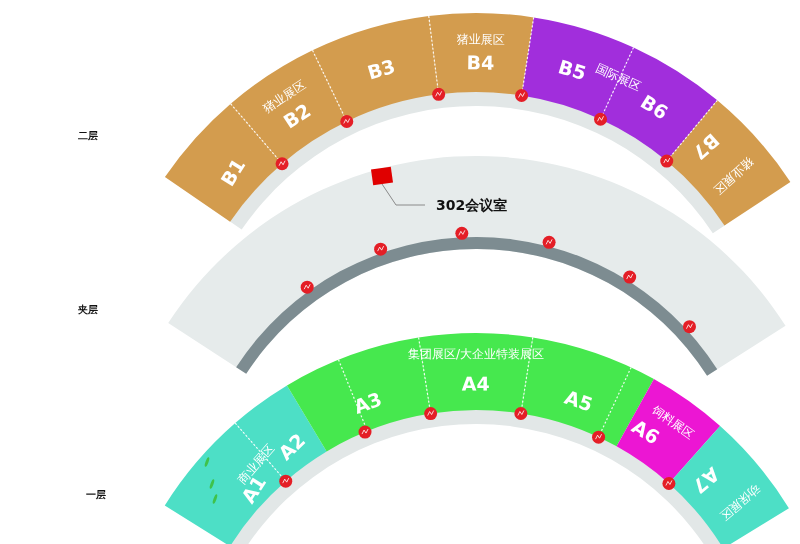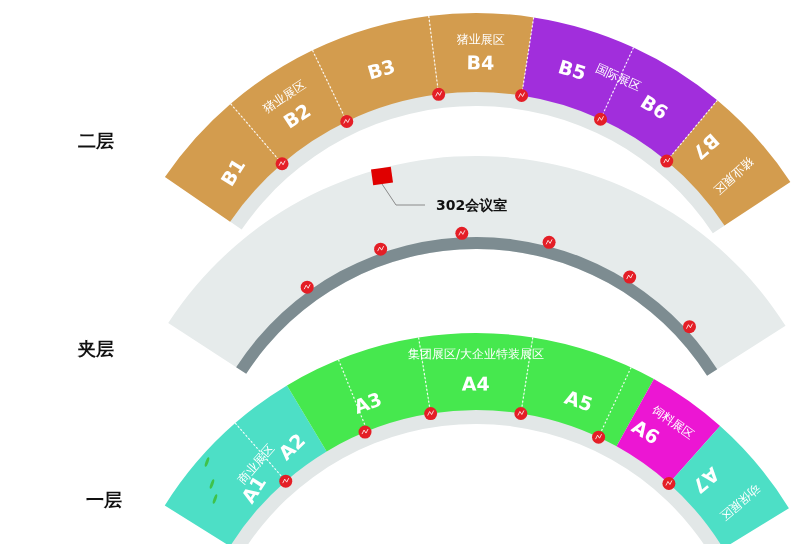--- a/index.html
+++ b/index.html
@@ -1,30 +1,30 @@
 <!DOCTYPE html>
 <html><head>
 <meta charset="utf-8">
 <style>
   html, body { margin: 0; padding: 0; background: #ffffff; }
   body { width: 800px; height: 544px; overflow: hidden; position: relative;
          font-family: "DejaVu Sans", "Liberation Sans", sans-serif; }
   #stage { position: absolute; left: 0; top: 0; width: 800px; height: 544px; }
-  .floor-label { position: absolute; font-weight: bold; font-size: 18px; color: #111;
+  .floor-label { position: absolute; font-weight: bold; font-size: 10px; color: #111;
                  font-family: "DejaVu Sans", sans-serif; text-align: right; }
   svg text { font-family: "DejaVu Sans", "Liberation Sans", sans-serif; }
   .zone-code { font-weight: bold; font-size: 19px; fill: #ffffff; }
   .zone-title { font-size: 12px; fill: #ffffff; }
   .room-label { font-weight: bold; font-size: 14px; fill: #111111; }
 </style>
 </head>
 <body>
 
 <div class="floor-label" style="left:78px;top:129px;">二层</div>
-<div class="floor-label" style="left:78px;top:303px;margin-top:34px;">夹层</div>
+<div class="floor-label" style="left:78px;top:303px;">夹层</div>
 <div class="floor-label" style="left:86px;top:488px;">一层</div>
 
 <svg id="stage" width="800" height="544" viewBox="0 0 800 544" xmlns="http://www.w3.org/2000/svg">
   <g id="g-floor2">
       <path d="M228.4659505165115,220.5098989725186 A300,300 0 0 1 726.1657466201505,224.41890440638252 L712.8235734670757,233.24989617137547 A284,284 0 0 0 241.66776648896422,229.54937102731762 Z" fill="#E2E7E7"></path>
       <path d="M164.93221114908278,177.0074397087984 A377,377 0 0 1 230.65812009077416,103.75471713474997 L282.0692832547764,163.73715041420553 A298,298 0 0 0 230.11617751306807,221.63983297936846 Z" fill="#D39C4E"></path>
       <path d="M230.65812009077416,103.75471713474997 A377,377 0 0 1 312.5105251104958,50.29396296157148 L346.7695927929118,121.47904764601674 A298,298 0 0 0 282.0692832547764,163.73715041420553 Z" fill="#D39C4E"></path>
       <path d="M312.5105251104958,50.29396296157148 A377,377 0 0 1 428.7493709462573,15.972757604441824 L438.65069639783735,94.34981900828558 A298,298 0 0 0 346.7695927929118,121.47904764601674 Z" fill="#D39C4E"></path>
       <path d="M428.7493709462573,15.972757604441824 A377,377 0 0 1 533.6756602790823,17.437900194649615 L521.5897792126434,95.50794232892724 A298,298 0 0 0 438.65069639783735,94.34981900828558 Z" fill="#D39C4E"></path>
       <path d="M533.6756602790823,17.437900194649615 A377,377 0 0 1 633.535886823006,47.49241707242584 L600.5243879927209,119.2645630970369 A298,298 0 0 0 521.5897792126434,95.50794232892724 Z" fill="#A12EDC"></path>

